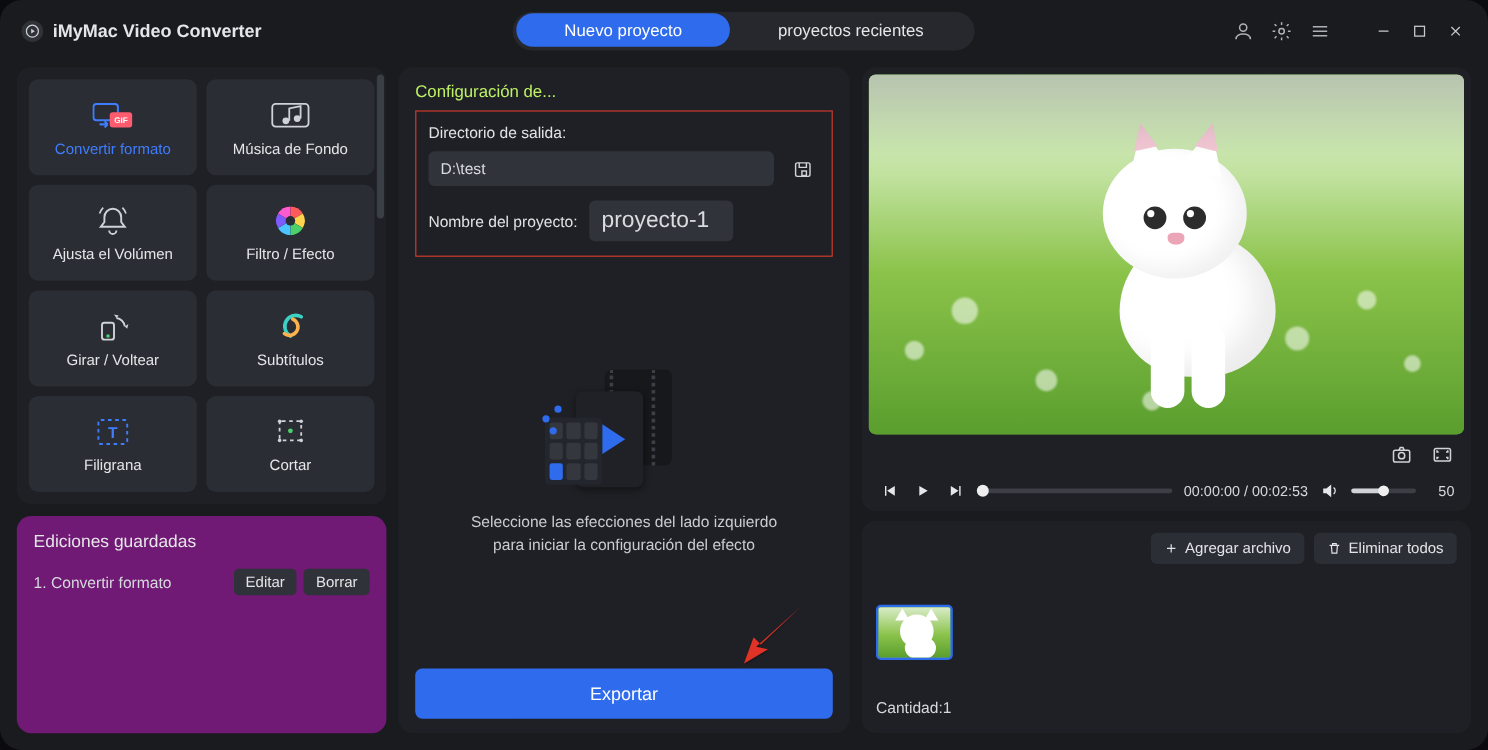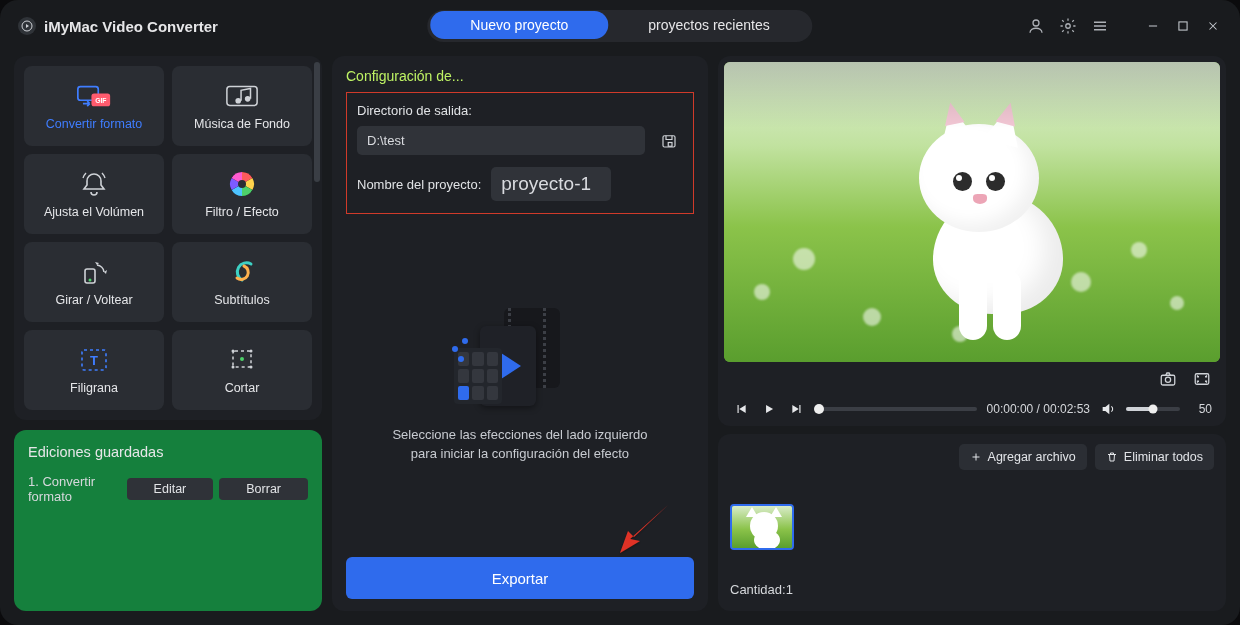--- a/index.html
+++ b/index.html
@@ -33,25 +33,25 @@
 .tool-grid { display:grid; grid-template-columns:1fr 1fr; gap:8px; }
 .tool-card {
   background:#2a2d33; border-radius:8px; height:80px; display:flex; flex-direction:column; align-items:center; justify-content:center; gap:6px; cursor:pointer; color:#e5e6e9; font-size:12.5px;
 }
 .tool-card.active { color:#3f7dff; }
 .tool-card.active .tool-icon { }
 .tool-icon { width:34px; height:30px; display:flex; align-items:center; justify-content:center; }
 .scroll-thumb { position:absolute; right:2px; top:6px; width:6px; height:120px; background:#3a3e45; border-radius:3px; }
 .tool-panel { position:relative; }
 
-.saved-panel { background:#15803d; border-radius:12px; padding:14px 14px; flex:1; }
+.saved-panel { background:#701a75; border-radius:12px; padding:14px 14px; flex:1; }
 .saved-title { font-size:14.5px; font-weight:500; margin-bottom:14px; }
 .saved-row { display:flex; align-items:center; justify-content:space-between; font-size:13px; color:#d6d8dc; }
 .saved-actions { display:flex; gap:6px; }
-.mini-btn { background:#2f3238; border:none; color:#e2e4e7; padding:4px 27px; border-radius:4px; font-size:12.5px; cursor:pointer; }
+.mini-btn { background:#2f3238; border:none; color:#e2e4e7; padding:4px 10px; border-radius:4px; font-size:12.5px; cursor:pointer; }
 
 
 .center { background:#1e2025; border-radius:12px; padding:12px 14px; position:relative; display:flex; flex-direction:column; }
 .center-title { font-size:14px; margin-bottom:8px; color:#bef264; }
 .redbox { border:1px solid #d03a2a; border-radius:0; padding:10px 10px 12px; }
 .field-label { font-size:13px; color:#e0e2e5; margin-bottom:8px; }
 .dir-row { display:flex; align-items:center; gap:10px; margin-bottom:12px; }
 .dir-input { flex:1; background:#303339; border:none; border-radius:5px; color:#d9dbdf; font-size:13px; padding:7px 10px; }
 .dir-pick { width:28px; height:28px; display:flex; align-items:center; justify-content:center; background:transparent; border:none; color:#cfd2d7; cursor:pointer; }
 .dir-pick svg { width:18px; height:18px; stroke:#cfd2d7; fill:none; stroke-width:1.6; }

